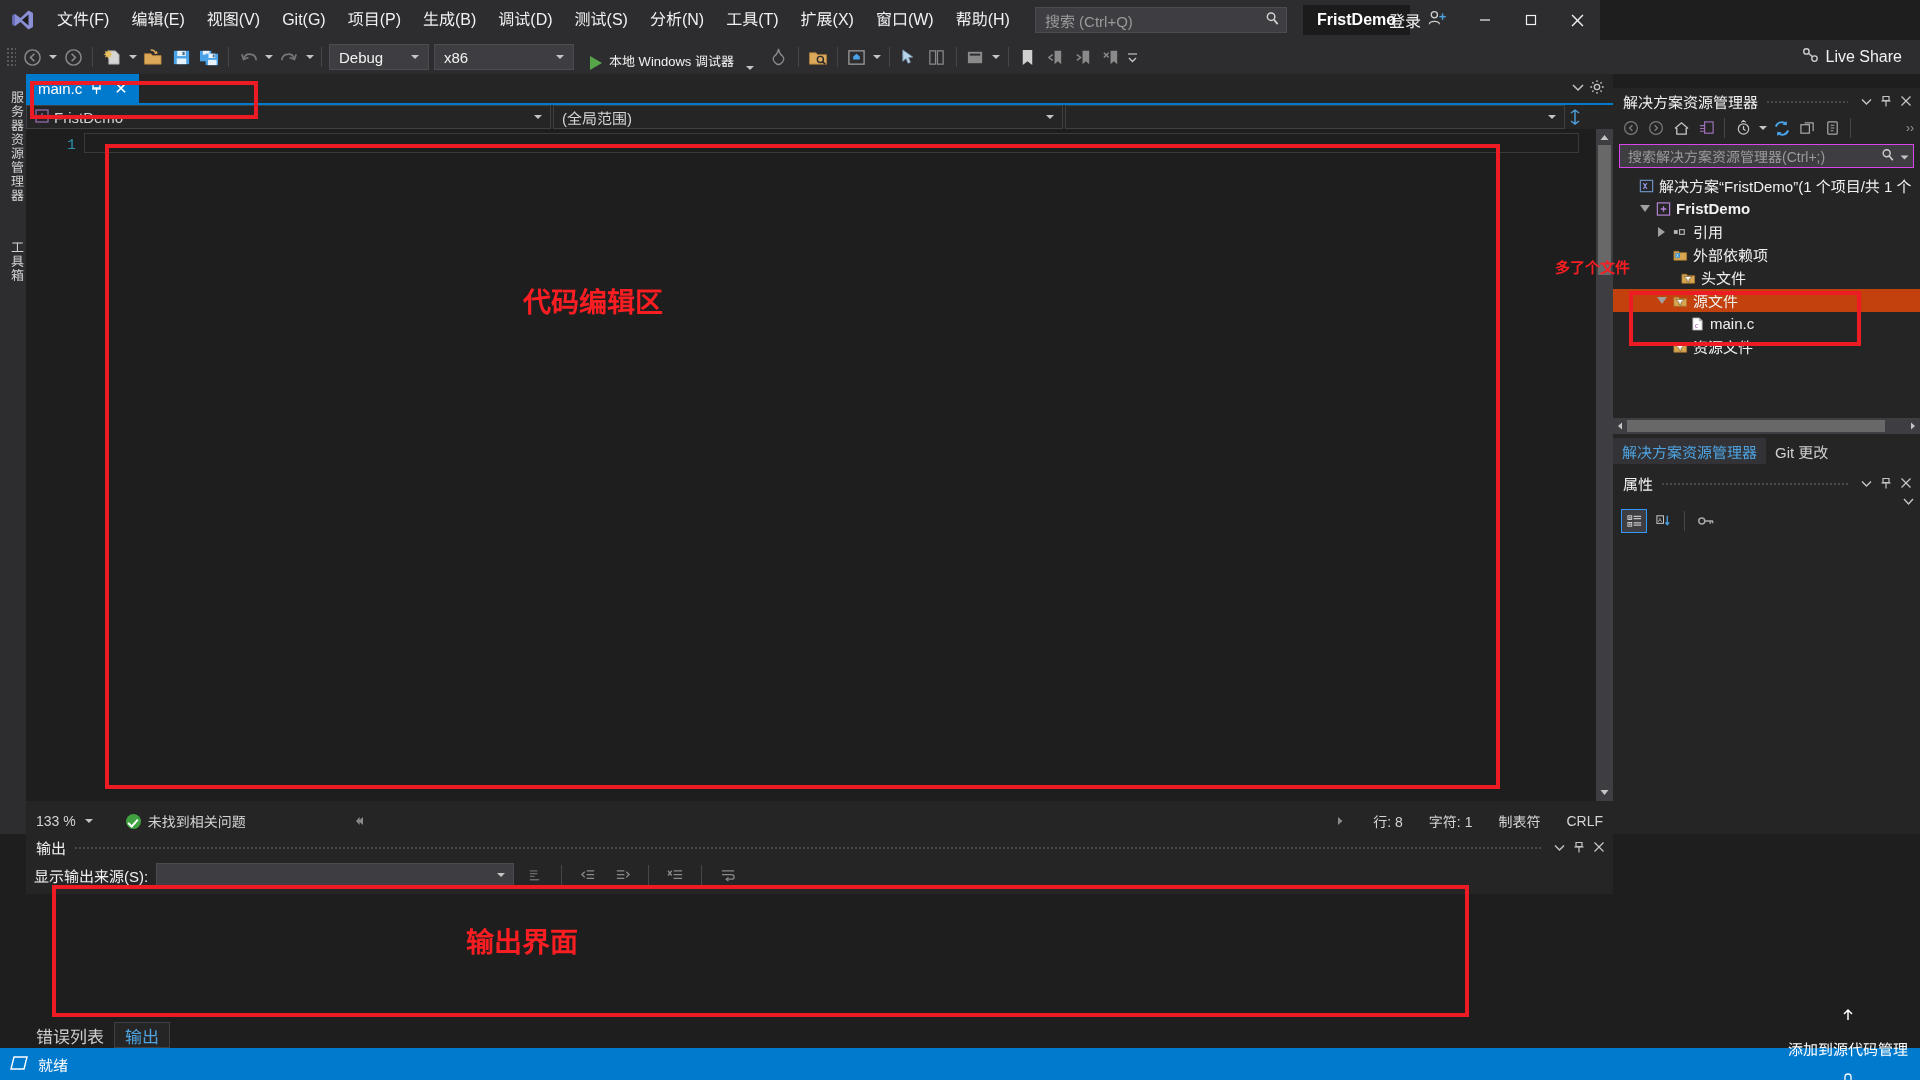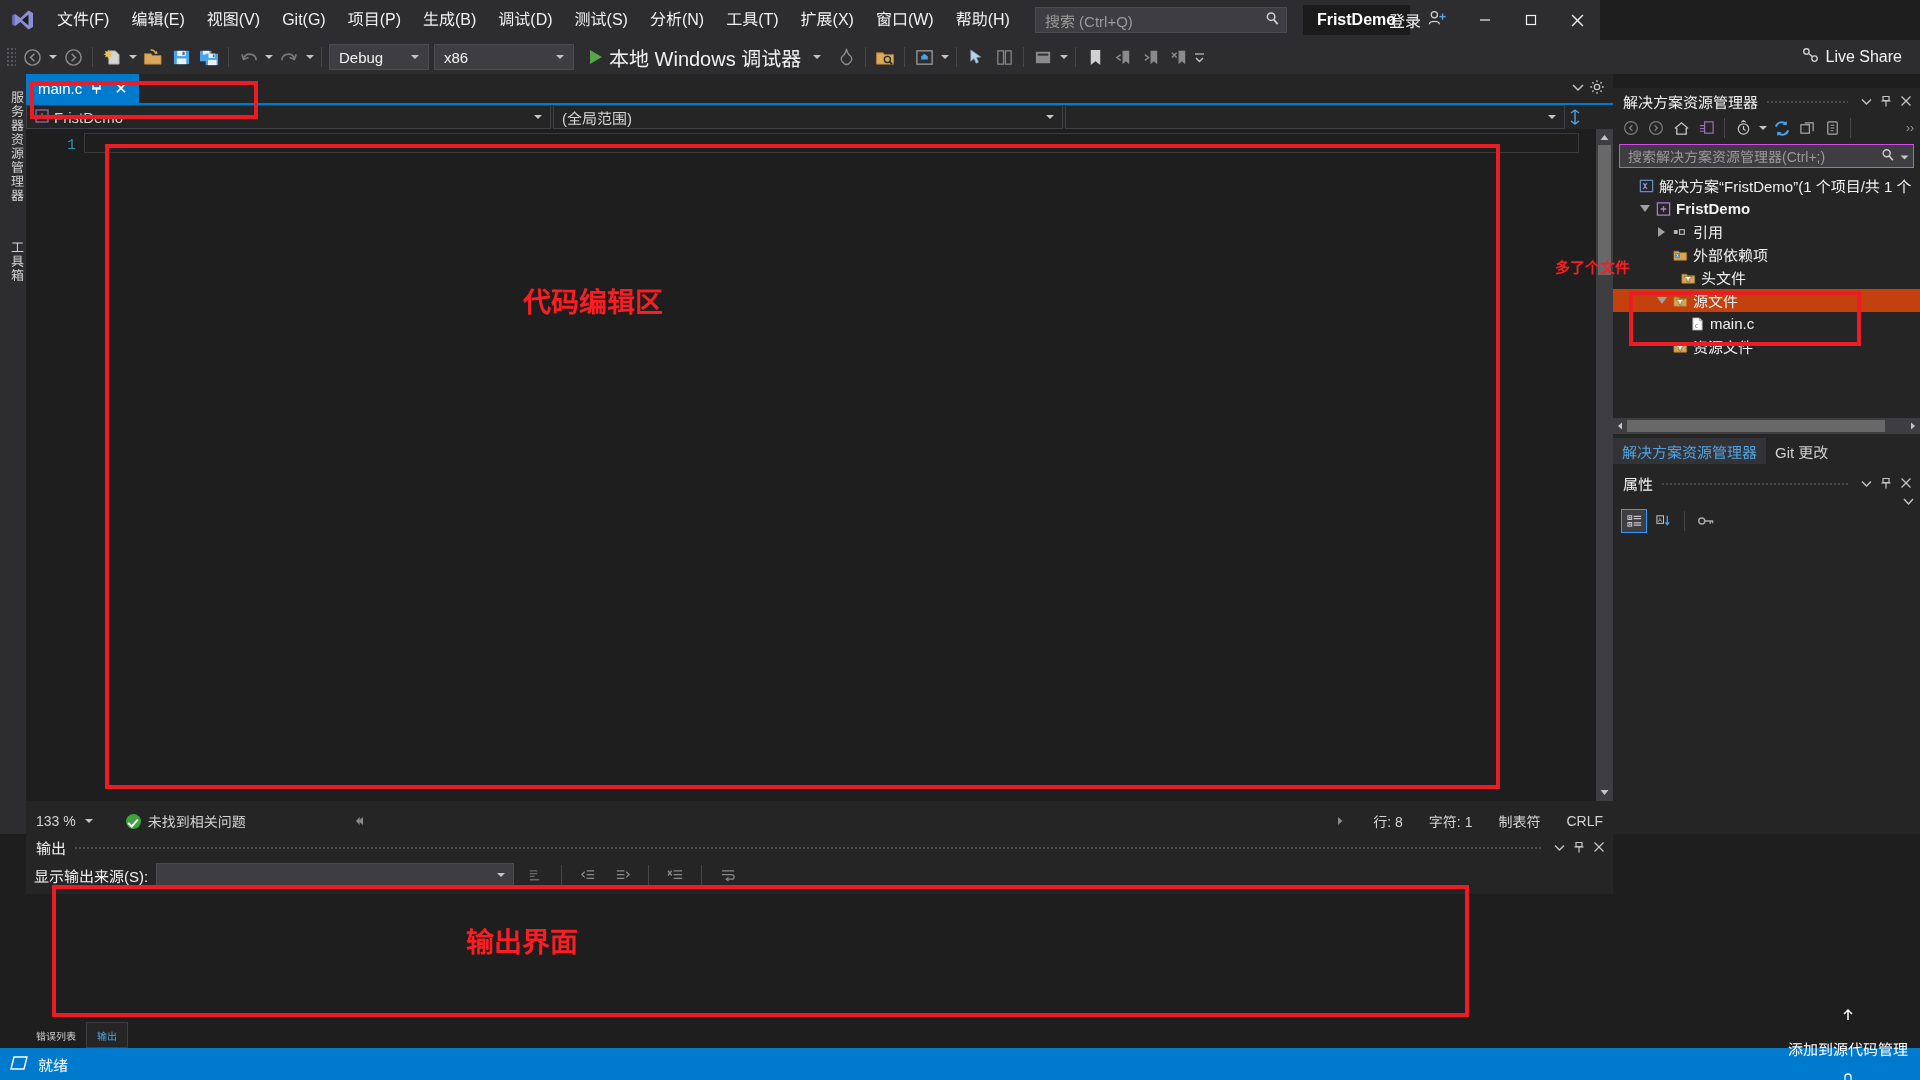--- a/index.html
+++ b/index.html
@@ -50,21 +50,21 @@
   .tb-btn { width: 28px; height: 26px; display: flex; align-items: center; justify-content: center; }
   .tb-arrow { width: 13px; height: 26px; display: flex; align-items: center; justify-content: center; }
   .tb-sep { width: 1px; height: 20px; background: #464649; margin: 0 5px; }
   .combo {
     height: 26px; background: #3e3e42; border: 1px solid #4b4b52;
     display: flex; align-items: center; padding: 0 4px 0 9px; color: #f1f1f1; font-size: 15px;
   }
   .combo .cv { flex: 1; white-space: nowrap; overflow: hidden; }
   .caret-dn { width: 0; height: 0; border-left: 4px solid transparent; border-right: 4px solid transparent;
     border-top: 4px solid #c5c5c5; margin: 0 5px; }
-  .run-btn { display: flex; align-items: center; gap: 7px; height: 26px; padding: 0 6px 0 8px; font-size: 20px; }
+  .run-btn { display: flex; align-items: flex-end; gap: 7px; height: 26px; padding: 0 6px 0 8px; font-size: 13px; }
   .tri-play { width: 0; height: 0; border-top: 7px solid transparent; border-bottom: 7px solid transparent;
     border-left: 12px solid #57a64a; }
   .live-share {
     position: absolute; right: 18px; top: 40px; height: 34px;
     display: flex; align-items: center; gap: 7px; font-size: 16px; color: #f1f1f1;
   }
 
   
   .vtabs { position: absolute; left: 0; top: 74px; width: 26px; height: 760px; background: #2d2d30; }
   .vtab {
@@ -159,21 +159,21 @@
   
   .output-pane { position: absolute; left: 26px; top: 834px; width: 1587px; height: 194px; background: #252526; }
   .out-ctrl { height: 30px; display: flex; align-items: center; padding-left: 8px; gap: 8px; }
   .out-label { font-size: 15px; color: #f1f1f1; white-space: nowrap; }
   .out-combo { width: 358px; height: 24px; background: #3e3e42; border: 1px solid #4b4b52; display: flex; align-items: center; padding: 0 3px 0 8px; }
   .out-combo .cv { flex: 1; font-size: 14px; color: #f1f1f1; }
   .out-tb { width: 26px; height: 24px; display: flex; align-items: center; justify-content: center; }
   .out-body { position: absolute; left: 0; top: 60px; width: 1587px; height: 134px; background: #1e1e1e; }
 
   .bottom-tabs { position: absolute; left: 26px; top: 1022px; width: 1587px; height: 26px; display: flex; align-items: stretch; }
-  .btab { display: flex; align-items: center; padding: 0 10px; font-size: 10px; color: #d0d0d0; }
+  .btab { display: flex; align-items: center; padding: 0 10px; font-size: 17px; color: #d0d0d0; }
   .btab.active { background: #252526; color: #4ea3e0; border: 1px solid #3f3f46; }
 
   
   .statusbar {
     position: absolute; left: 0; bottom: 0; width: 1920px; height: 32px;
     background: #007acc; display: flex; align-items: center; color: #fff; font-size: 15px;
   }
   .sb-left { display: flex; align-items: center; gap: 10px; padding-left: 10px; }
   .sb-right { position: absolute; right: 12px; display: flex; align-items: center; gap: 12px; flex-direction: column; }
 

